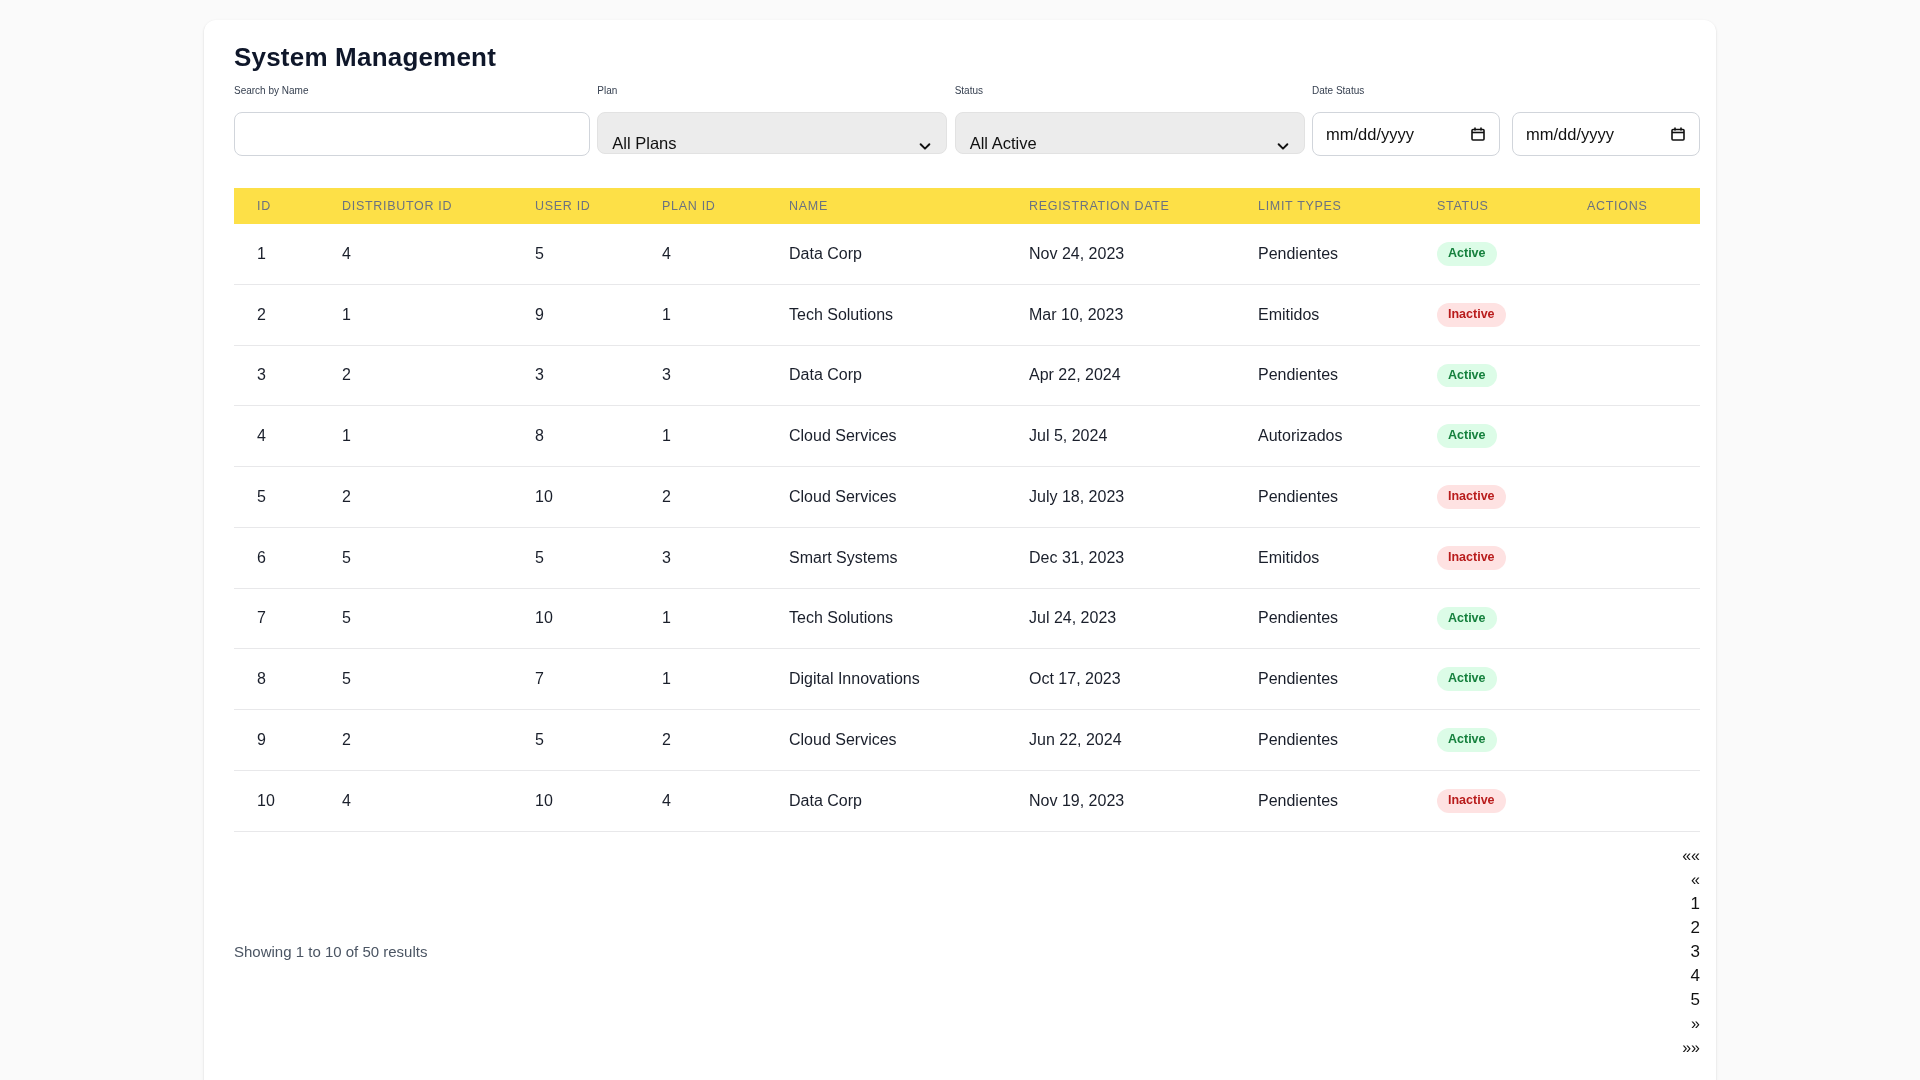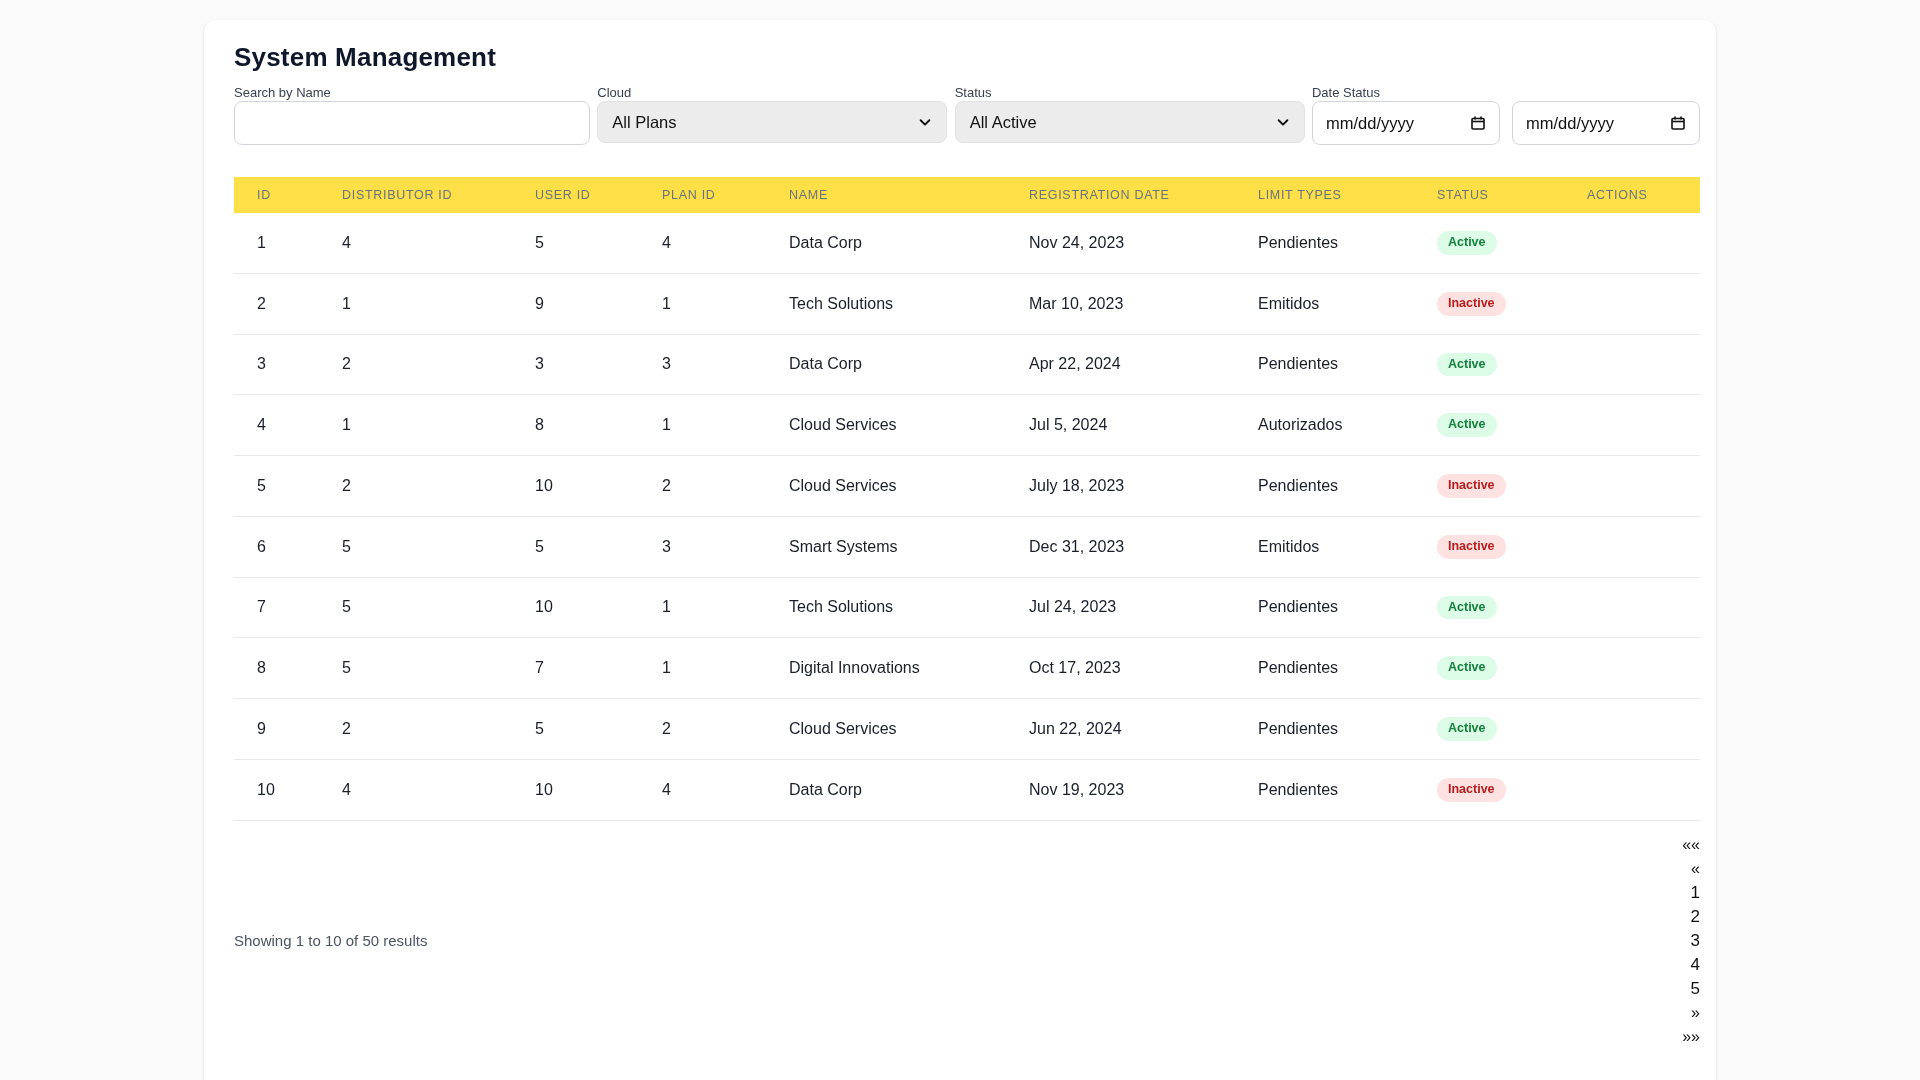--- a/index.html
+++ b/index.html
@@ -27,41 +27,41 @@
   }
   
   .filters {
     display: flex;
     justify-content: space-between;
     width: 1466px;
     margin-bottom: 32px;
   }
   .filter-group { display: flex; flex-direction: column; }
   .filter-label {
-    font-size: 13px;
+    font-size: 10px;
     color: #374151;
-    margin-bottom: 1px;
+    margin-bottom: 16px;
   }
   .text-input {
     width: 356px; height: 44px;
     border: 1px solid #d1d5db;
     border-radius: 8px;
     background: #fff;
     font-size: 16px;
     padding: 0 12px;
     font-family: "Liberation Sans", sans-serif;
     outline: none;
   }
   .select {
     width: 350px; height: 42px;
     background: #ececec;
     border: 1px solid #e2e2e2;
     border-radius: 8px;
     display: flex;
-    align-items: center;
+    align-items: flex-end;
     justify-content: space-between;
     padding: 0 14px 0 14px;
     font-size: 16.5px;
     color: #111;
     cursor: default;
   }
   .date-pair { display: flex; gap: 12px; }
   .date-input {
     width: 188px; height: 44px;
     background: #fff;
@@ -155,21 +155,21 @@
   <h1 class="page-title">System Management</h1>
 
   <div class="filters">
 
     <div class="filter-group">
       <label class="filter-label">Search by Name</label>
       <input class="text-input" type="text" placeholder="" value="" style="">
     </div>
 
     <div class="filter-group">
-      <label class="filter-label">Cloud</label>
+      <label class="filter-label">Plan</label>
       <div class="select">
         <span>All Plans</span>
         <span class="icon">
           <svg width="14" height="14" viewBox="0 0 16 16" fill="none" stroke="#111" stroke-width="2.2" stroke-linecap="round" stroke-linejoin="round">
               <polyline points="3,6 8,11 13,6"></polyline>
             </svg>
         </span>
       </div>
     </div>
 

